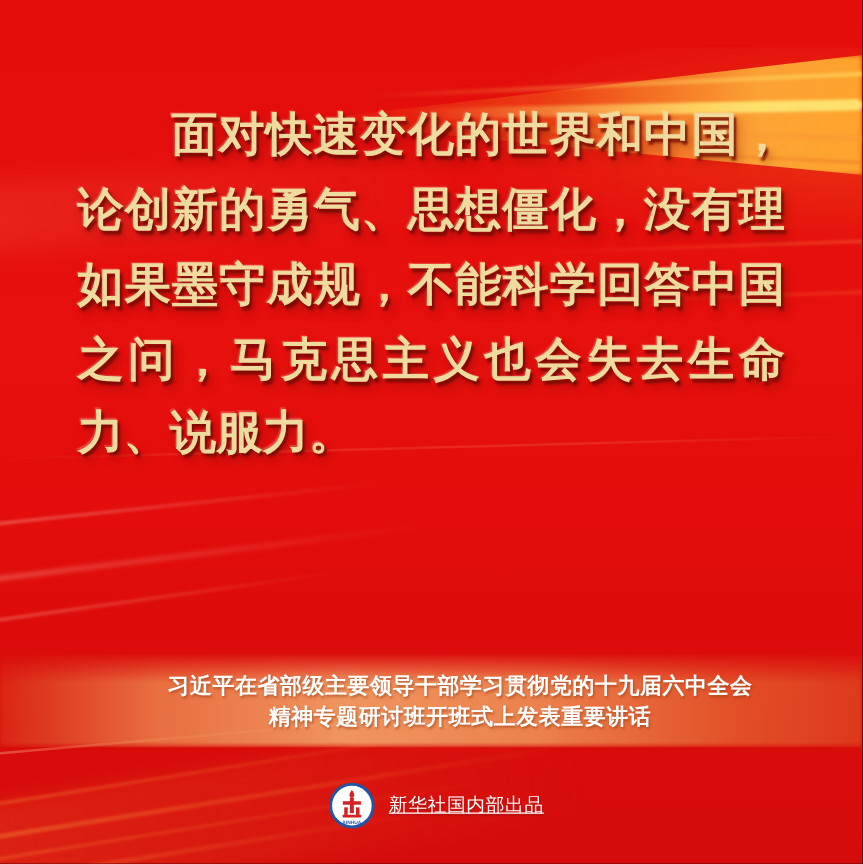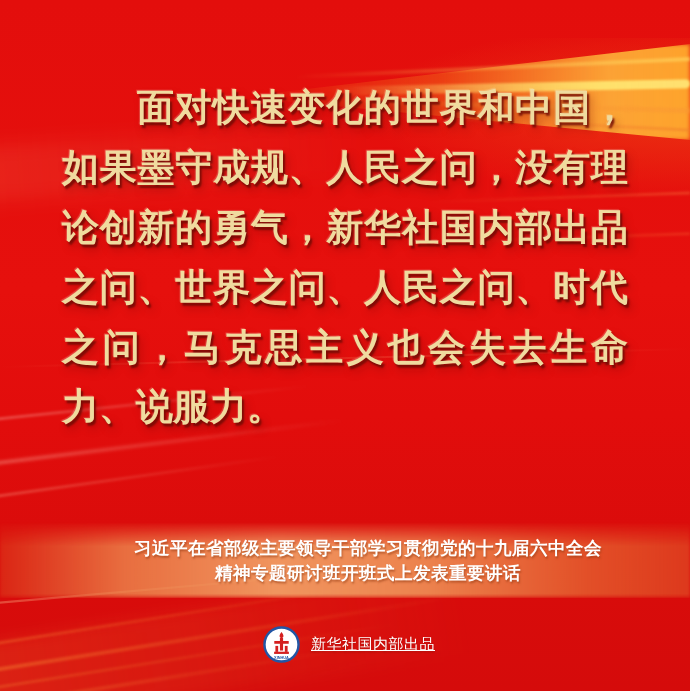--- a/index.html
+++ b/index.html
@@ -103,23 +103,22 @@
     <div class="s-f2"></div>
     <div class="s-f3"></div>
     <div class="s-f4"></div>
     <div class="s-bl"></div>
   </div>
 
   <div class="glow-band"></div>
 
   <div class="quote">
     <div class="qline first">面对快速变化的世界和中国，</div>
-    <div class="qline">如果墨守成规、人民之问，没有理</div>
-    <div class="qline">论创新的勇气，新华社国内部出品</div>
-    <div class="qline">之问、世界之问、人民之问、时代</div>
+    <div class="qline">论创新的勇气、思想僵化，没有理</div>
+    <div class="qline">如果墨守成规，不能科学回答中国</div>
     <div class="qline">之问，马克思主义也会失去生命</div>
     <div class="qline last">力、说服力。</div>
   </div>
 
   <div class="attribution">
     <div>习近平在省部级主要领导干部学习贯彻党的十九届六中全会</div>
     <div>精神专题研讨班开班式上发表重要讲话</div>
   </div>
 
   <div class="footer">

